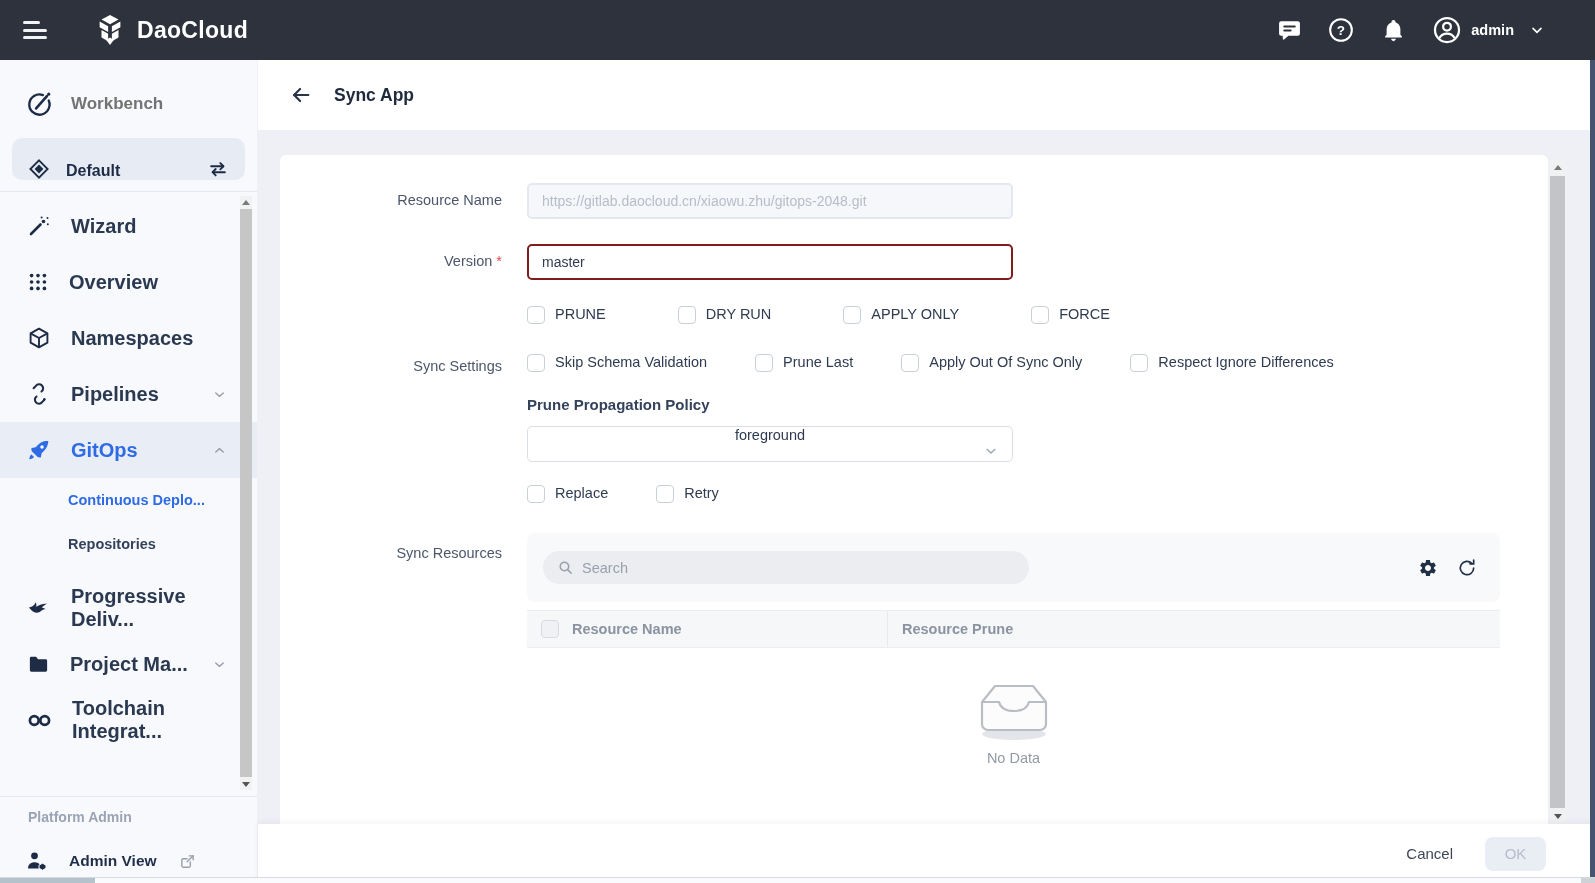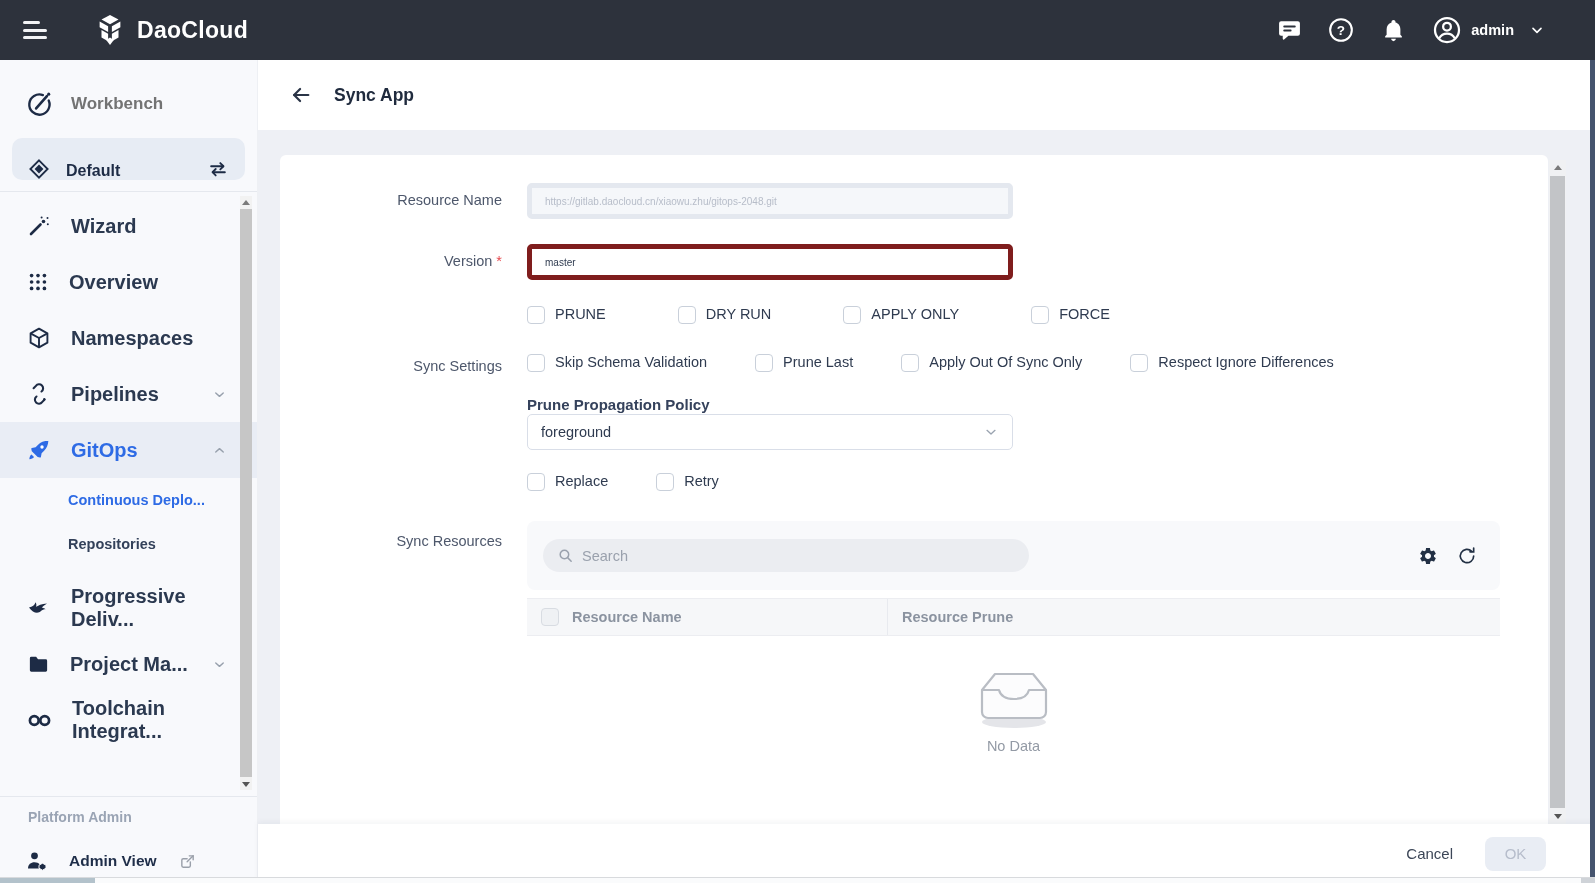--- a/index.html
+++ b/index.html
@@ -54,33 +54,33 @@
   .page-header { height:70px; background:#fff; display:flex; align-items:center; gap:22px; padding-left:32px; }
   .back-btn { display:flex; cursor:pointer; }
   .page-title { font-size:17.5px; font-weight:600; color:#202b3e; }
   .content { flex:1; position:relative; min-height:0; }
   .card { position:absolute; left:22px; right:47px; top:25px; bottom:0; background:#fff; border-radius:6px 6px 0 0; padding-top:28px; overflow:hidden; }
 
   .form-row { display:flex; align-items:flex-start; }
   .label-col { width:222px; flex:none; text-align:right; font-size:14.5px; color:#4d576b; padding-top:9px; }
   .req { color:#e5484d; margin-left:4px; }
   .field-col { margin-left:25px; flex:1; min-width:0; }
-  .text-input { width:486px; height:36px; border:5px solid #7f1d1d; border-radius:5px; padding:0 13px; font-size:10px; color:#2f3b50; font-family:"Liberation Sans",sans-serif; background:#fff; outline:none; }
+  .text-input { width:486px; height:36px; border:2px solid #7f1d1d; border-radius:5px; padding:0 13px; font-size:14px; color:#2f3b50; font-family:"Liberation Sans",sans-serif; background:#fff; outline:none; }
   .text-input::placeholder { color:#b7bdc9; }
   .text-input:disabled { background:#f5f7fa; border-color:#e4e8ef; }
   .cb-row { display:flex; align-items:center; }
   .cb-item { display:flex; gap:10px; cursor:pointer; }
   .checkbox { width:18px; height:18px; border:1.5px solid #c9d0da; border-radius:4px; background:#fff; flex:none; }
   .cb-label { font-size:14.5px; color:#2f3b50; font-weight:500; white-space:nowrap; }
   .gap56 > .cb-item + .cb-item { margin-left:72px; }
   .gap48 > .cb-item + .cb-item { margin-left:48px; }
   .mb25 { margin-bottom:25px; } .mb23 { margin-bottom:23px; } .mb22 { margin-bottom:22px; }
-  .mb30 { margin-bottom:30px; } .mb12 { } .pt3 { padding-top:3px; }
+  .mb30 { margin-bottom:30px; } .mb12 { margin-bottom:12px; } .pt3 { padding-top:3px; }
   .sub-label { font-size:15px; font-weight:600; color:#35425c; }
-  .select-box { width:486px; height:36px; border:1px solid #d9dee8; border-radius:5px; display:flex; align-items:center; padding:0 13px; font-size:14.5px; color:#2f3b50; cursor:pointer; background:#fff; }
+  .select-box { width:486px; height:36px; border:1px solid #d9dee8; border-radius:5px; display:flex; align-items:center; padding:0 13px; font-size:14.5px; color:#2f3b50; cursor:pointer; background:#fff;flex-direction:column; }
   .select-box .sel-chev { margin-left:auto; display:flex; }
 
   
   .res-card { width:973px; }
   .res-search { background:#f8f9fb; border-radius:8px; height:69px; display:flex; align-items:center; padding:0 23px 0 16px; }
   .search-pill { width:486px; height:33px; background:#ebedf1; border:none; border-radius:17px; display:flex; align-items:center; gap:8px; padding:0 14px; }
   .search-pill input { border:none; background:transparent; outline:none; font-size:14.5px; color:#3a4558; width:100%; font-family:"Liberation Sans",sans-serif; }
   .search-pill input::placeholder { color:#9aa1ad; }
   .res-tools { margin-left:auto; display:flex; align-items:center; gap:19px; }
   .tool-btn { display:flex; cursor:pointer; }

